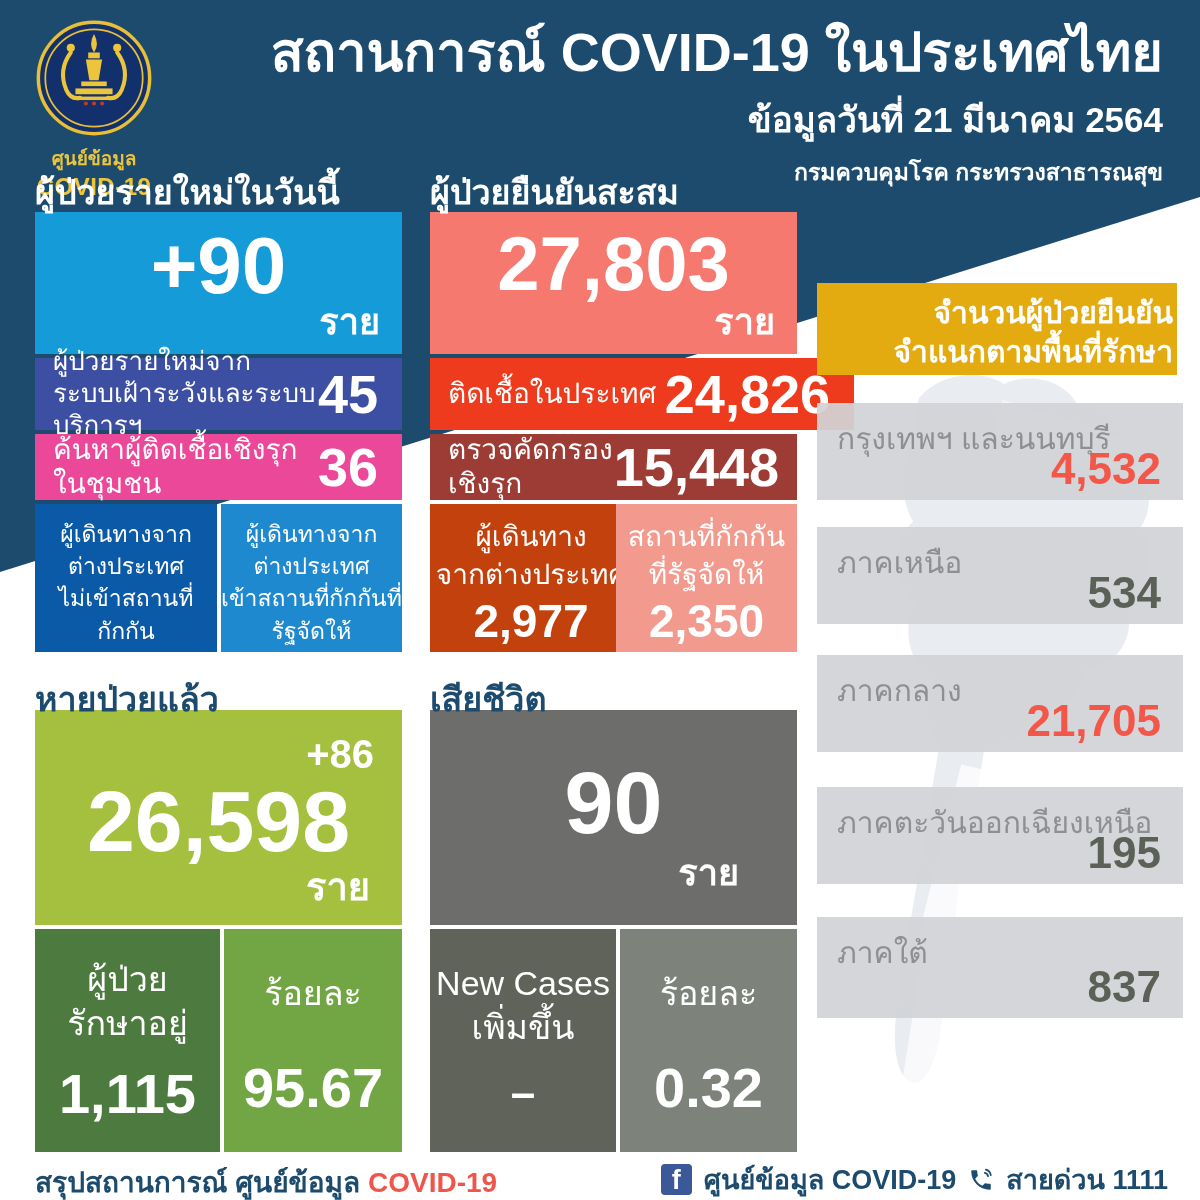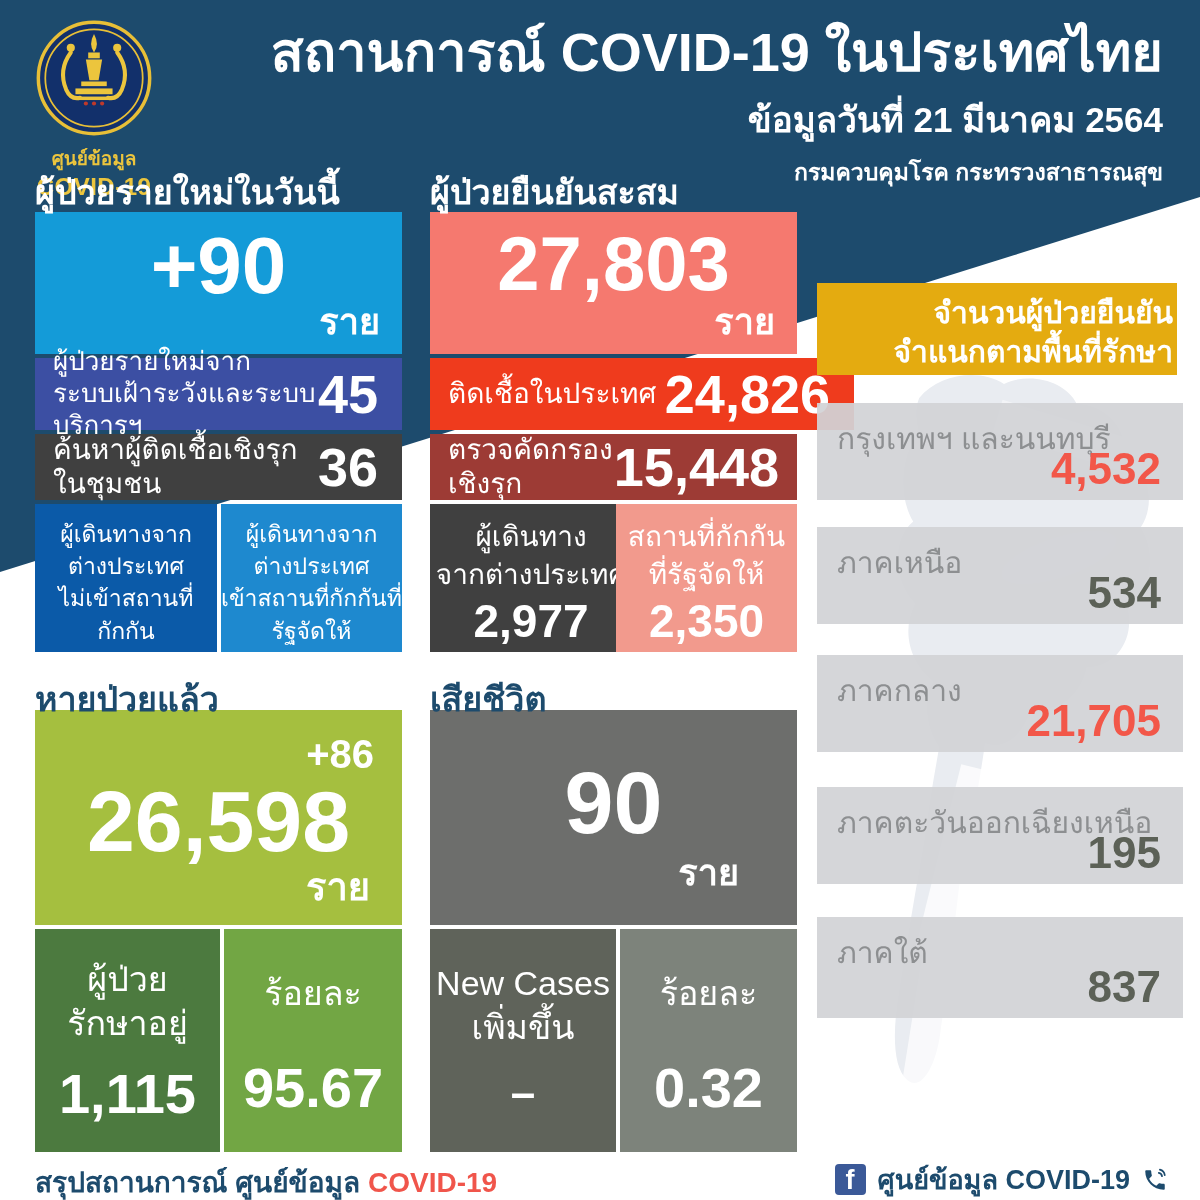--- a/index.html
+++ b/index.html
@@ -122,21 +122,21 @@
   </div>
 
   <div class="panel row" style="left:35px;top:358px;width:367px;height:72px;background:#3c4fa3;">
     <div class="lbl">
       <div>ผู้ป่วยรายใหม่จาก</div>
       <div>ระบบเฝ้าระวังและระบบบริการฯ</div>
     </div>
     <div class="val">45</div>
   </div>
 
-  <div class="panel row" style="left:35px;top:434px;width:367px;height:66px;background:#404040;">
+  <div class="panel row" style="left:35px;top:434px;width:367px;height:66px;background:#ec4899;">
     <div class="lbl" style="font-size:28px;">ค้นหาผู้ติดเชื้อเชิงรุกในชุมชน</div>
     <div class="val">36</div>
   </div>
 
   <div class="panel sub" style="left:35px;top:504px;width:182px;height:148px;background:#0b5aa8;">
     <div class="lbl">
       <div>ผู้เดินทางจาก</div>
       <div>ต่างประเทศ</div>
       <div>ไม่เข้าสถานที่กักกัน</div>
     </div>
@@ -160,21 +160,21 @@
   <div class="panel row" style="left:430px;top:358px;width:424px;height:72px;background:#ef3b1d;">
     <div class="lbl" style="font-size:28px;">ติดเชื้อในประเทศ</div>
     <div class="val">24,826</div>
   </div>
 
   <div class="panel row" style="left:430px;top:434px;width:367px;height:66px;background:#9d3b35;padding-right:18px;">
     <div class="lbl" style="font-size:28px;">ตรวจคัดกรองเชิงรุก</div>
     <div class="val">15,448</div>
   </div>
 
-  <div class="panel sub" style="left:430px;top:504px;width:202px;height:148px;background:#404040;">
+  <div class="panel sub" style="left:430px;top:504px;width:202px;height:148px;background:#c2410c;">
     <div class="lbl" style="font-size:28px;line-height:1.35;">
       <div>ผู้เดินทาง</div>
       <div>จากต่างประเทศ</div>
     </div>
     <div class="val" style="font-size:46px;margin-bottom:8px;">2,977</div>
   </div>
 
   <div class="panel sub" style="left:616px;top:504px;width:181px;height:148px;background:#f29a8d;">
     <div class="lbl" style="font-size:28px;line-height:1.35;">
       <div>สถานที่กักกัน</div>
@@ -252,15 +252,16 @@
 
   <div class="abs footer-right">
     <div class="fb-icon">
         <span>f</span>
       </div>
     <span>ศูนย์ข้อมูล COVID-19</span>
     <svg class="phone-icon" viewBox="0 0 24 24">
       <path fill="#1d4b6d" d="M6.62 10.79c1.44 2.83 3.76 5.14 6.59 6.59l2.2-2.2c.27-.27.67-.36 1.02-.24 1.12.37 2.33.57 3.57.57.55 0 1 .45 1 1V20c0 .55-.45 1-1 1-9.39 0-17-7.61-17-17 0-.55.45-1 1-1h3.5c.55 0 1 .45 1 1 0 1.25.2 2.45.57 3.57.11.35.03.74-.25 1.02l-2.2 2.2z"></path>
       <path fill="none" stroke="#1d4b6d" stroke-width="1.6" stroke-linecap="round" d="M15.5 5.5q2.5.5 3 3M16.5 2.5q4 1 4.5 5"></path>
     </svg>
+    <span>สายด่วน 1111</span>
   </div>
 
 </div>
 
 </body></html>

